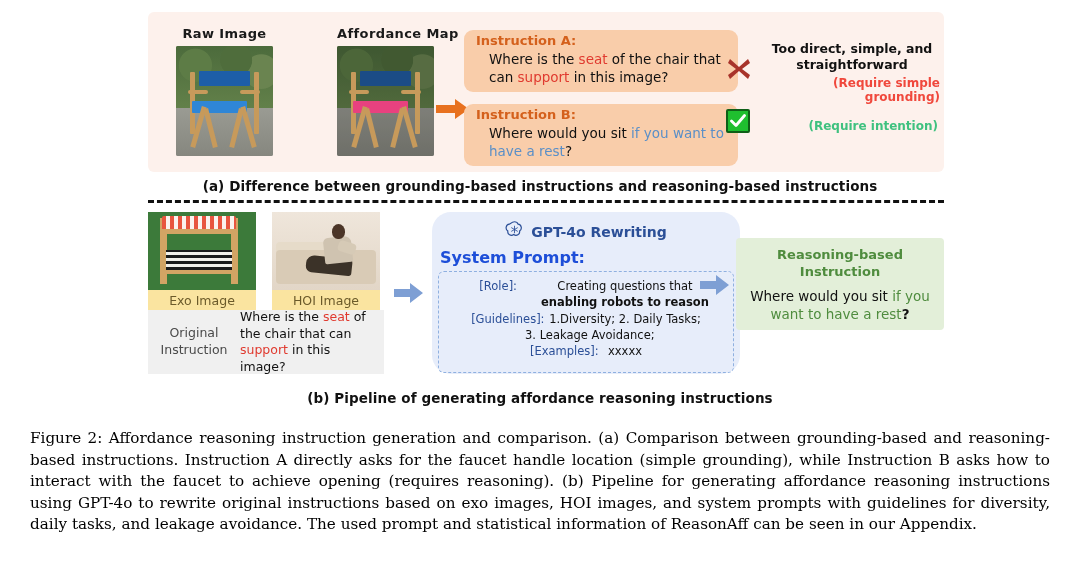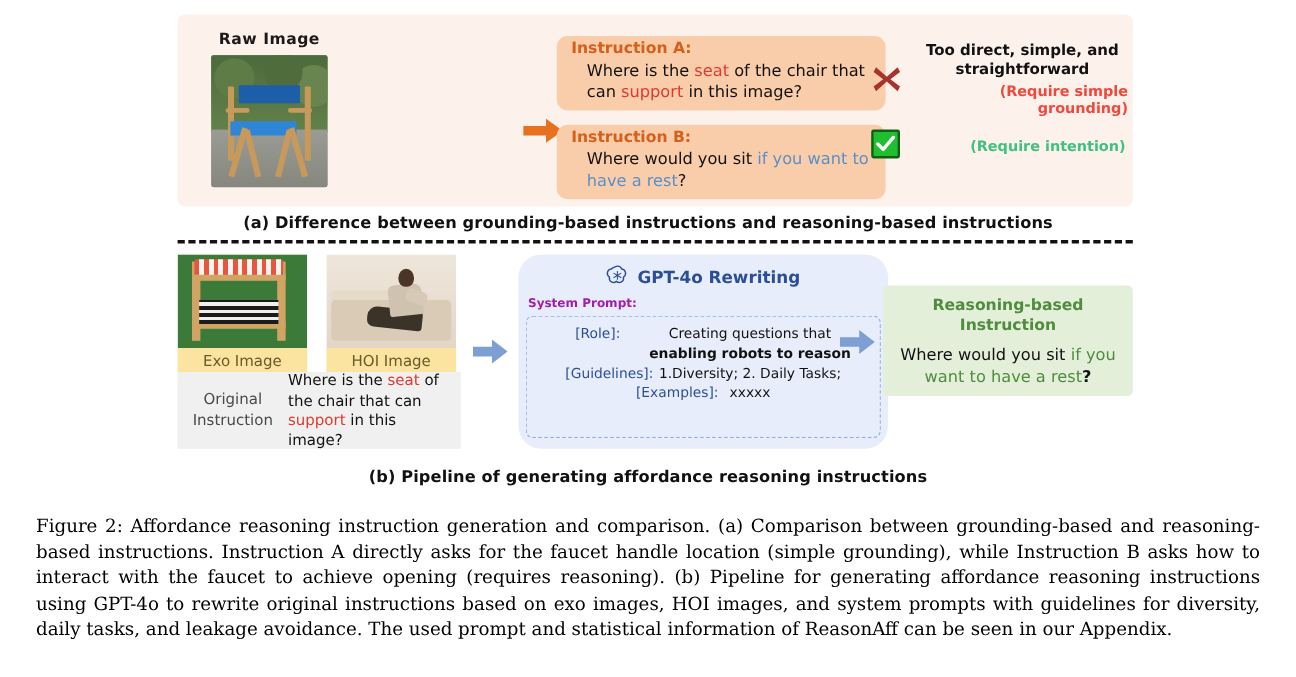--- a/index.html
+++ b/index.html
@@ -55,21 +55,21 @@
     font-family:"DejaVu Sans", sans-serif; margin-bottom:2px;
   }
   .instr-text {
     font-size:13.5px; color:#111; line-height:1.35; padding-left:13px;
     font-family:"DejaVu Sans", sans-serif;
   }
   .hl-red { color:#e03a2f; }
   .hl-blue { color:#5b8fc7; }
 
   .verdict { position:absolute; display:flex; align-items:center; gap:12px; }
-  .verdict-text { text-align:center; width:176px; }
+  .verdict-text { text-align:center; width:176px;margin-top:7px; }
   .verdict-main {
     font-weight:bold; font-size:12.5px; color:#111; line-height:1.25;
     font-family:"DejaVu Sans", sans-serif;
   }
   .verdict-sub { font-size:12px; font-weight:bold; margin-top:4px;
     font-family:"DejaVu Sans", sans-serif;text-align:right; }
   .sub-red { color:#f0483c; }
   .sub-green { color:#3fc17f; }
 
   .cross-icon { width:26px; height:26px; flex:0 0 26px; }
@@ -134,21 +134,21 @@
   }
 
   .gpt-panel {
     position:absolute; left:284px; top:0; width:308px; height:162px;
     background:#e7edfa; border-radius:19px; padding:8px 6px;
   }
   .gpt-head { display:flex; align-items:center; justify-content:center; gap:7px;
     margin-bottom:5px; }
   .gpt-title { font-weight:bold; font-size:14px; color:#2b4f97;
     font-family:"DejaVu Sans", sans-serif; }
-  .sysprompt-label { font-weight:bold; font-size:10px; color:#a21caf;
+  .sysprompt-label { font-weight:bold; font-size:16px; color:#1d4ed8;
     margin:2px 0 4px 2px; font-family:"DejaVu Sans", sans-serif; }
   .prompt-box {
     border:1.4px dashed #8fb0e0; border-radius:6px; padding:6px 8px;
     height:102px;
   }
   .prow { display:flex; font-size:11.5px; line-height:1.42;
     font-family:"DejaVu Sans", sans-serif;justify-content:center; }
   .pkey { color:#2b4f97; width:78px; flex:0 0 78px; }
   .pval { color:#111; }
   .pindent { padding-left:78px; color:#111; font-size:11.5px; line-height:1.42;
@@ -195,20 +195,37 @@
         <div class="leg" style="left:58px;top:62px;width:5px;height:40px;transform:rotate(14deg);"></div>
       </div>
     </div>
 
     <div class="arrow-orange">
       <svg width="34" height="22" viewBox="0 0 34 22">
         <path d="M0 7 H19 V1 L33 11 L19 21 V15 H0 Z" fill="#e8711f"></path>
       </svg>
     </div>
 
+    <div class="img-col" style="left:189px;">
+      <div class="img-title">Affordance Map</div>
+      <div class="chair-photo">
+        <div class="bush" style="filter:brightness(0.82);"></div>
+        <div class="ground" style="filter:brightness(0.82);"></div>
+        <div class="post" style="left:14px;top:26px;height:62px;"></div>
+        <div class="post" style="left:78px;top:26px;height:62px;"></div>
+        <div class="back-rest" style="background:#1b4c86;"></div>
+        <div class="arm" style="left:12px;top:44px;width:20px;"></div>
+        <div class="arm" style="left:64px;top:44px;width:20px;"></div>
+        <div class="seat-rect" style="background:#e8417f;"></div>
+        <div class="leg" style="left:20px;top:60px;width:5px;height:42px;transform:rotate(16deg);"></div>
+        <div class="leg" style="left:70px;top:60px;width:5px;height:42px;transform:rotate(-16deg);"></div>
+        <div class="leg" style="left:32px;top:62px;width:5px;height:40px;transform:rotate(-14deg);"></div>
+        <div class="leg" style="left:58px;top:62px;width:5px;height:40px;transform:rotate(14deg);"></div>
+      </div>
+    </div>
 
     <div class="instr-box" style="left:316px;top:18px;width:274px;height:62px;">
       <div class="instr-label">Instruction A:</div>
       <div class="instr-text">
         <span>Where is the </span><span class="hl-red">seat</span><span> of the chair that can </span><span class="hl-red">support</span><span> in this image?</span>
       </div>
     </div>
 
     <div class="instr-box" style="left:316px;top:92px;width:274px;height:62px;">
       <div class="instr-label">Instruction B:</div>
@@ -302,20 +319,21 @@
       <div class="prompt-box">
         <div class="prow">
           <span class="pkey">[Role]:</span>
           <span class="pval">Creating questions that</span>
         </div>
         <div class="pindent" style="font-weight:bold;text-align:center;">enabling robots to reason</div>
         <div class="prow">
           <span class="pkey">[Guidelines]:</span>
           <span class="pval">1.Diversity; 2. Daily Tasks;</span>
         </div>
+        <div class="pindent">3. Leakage Avoidance;</div>
         <div class="prow">
           <span class="pkey">[Examples]:</span>
           <span class="pval">xxxxx</span>
         </div>
       </div>
     </div>
 
     <div class="arrow-blue" style="left:552px;top:62px;">
       <svg width="30" height="22" viewBox="0 0 30 22">
         <path d="M0 7 H16 V1 L29 11 L16 21 V15 H0 Z" fill="#7e9fd4"></path>

